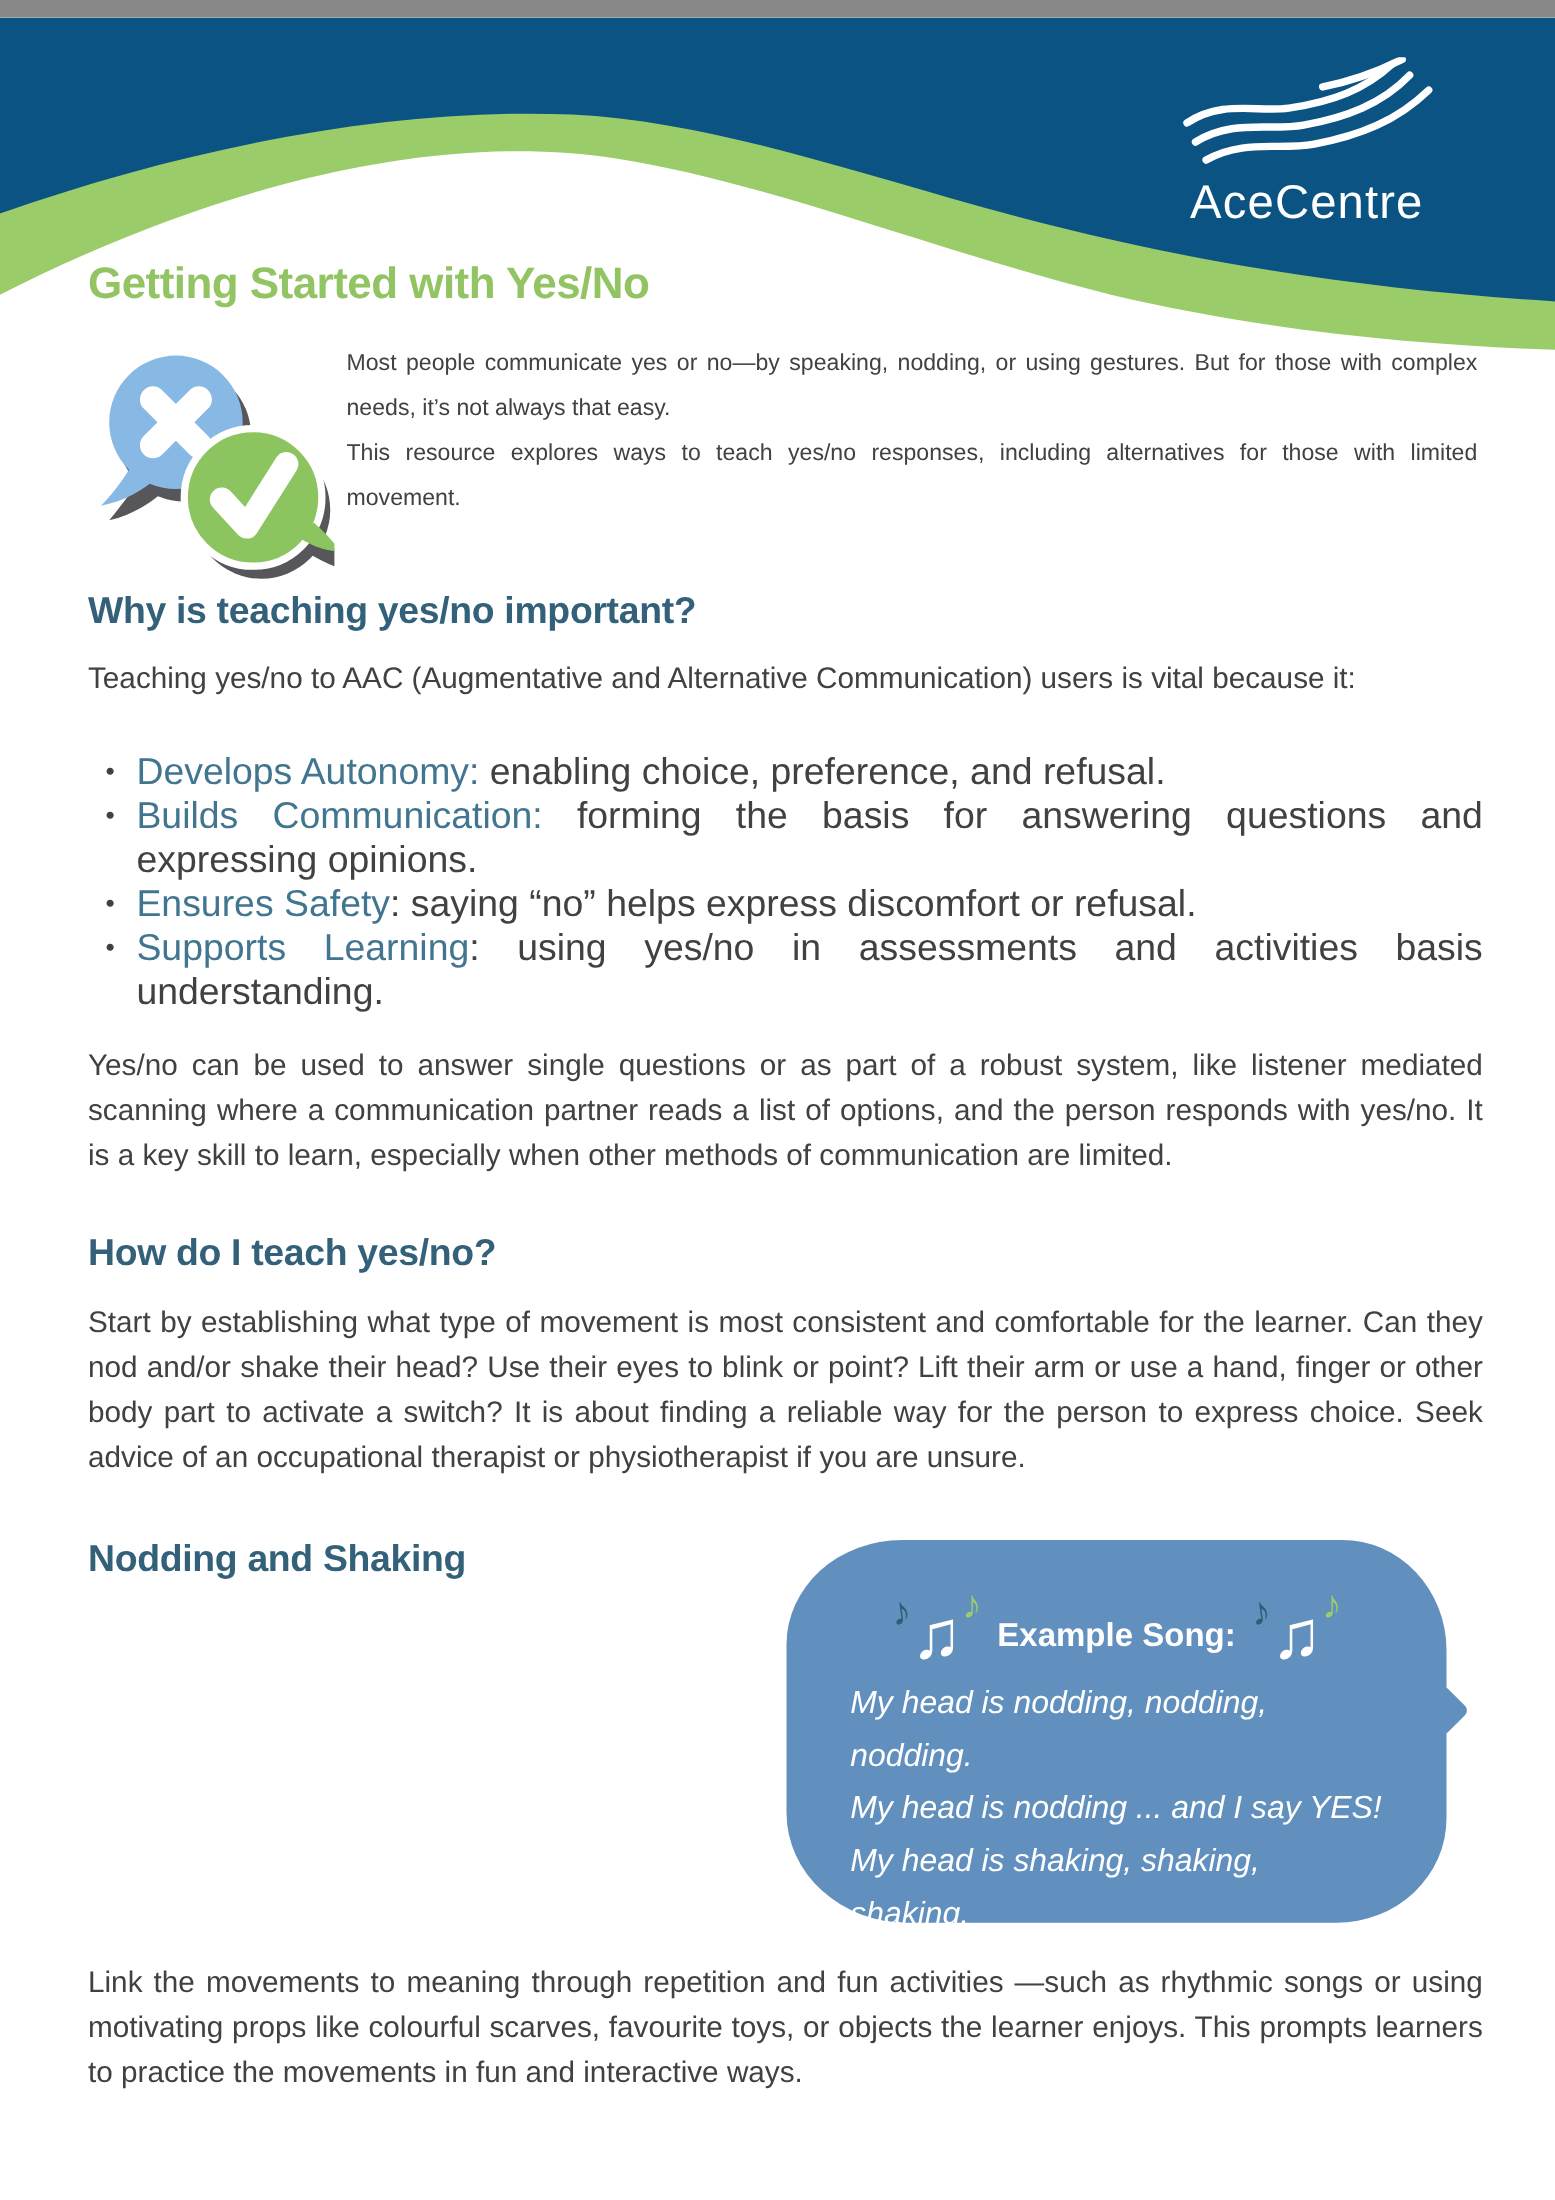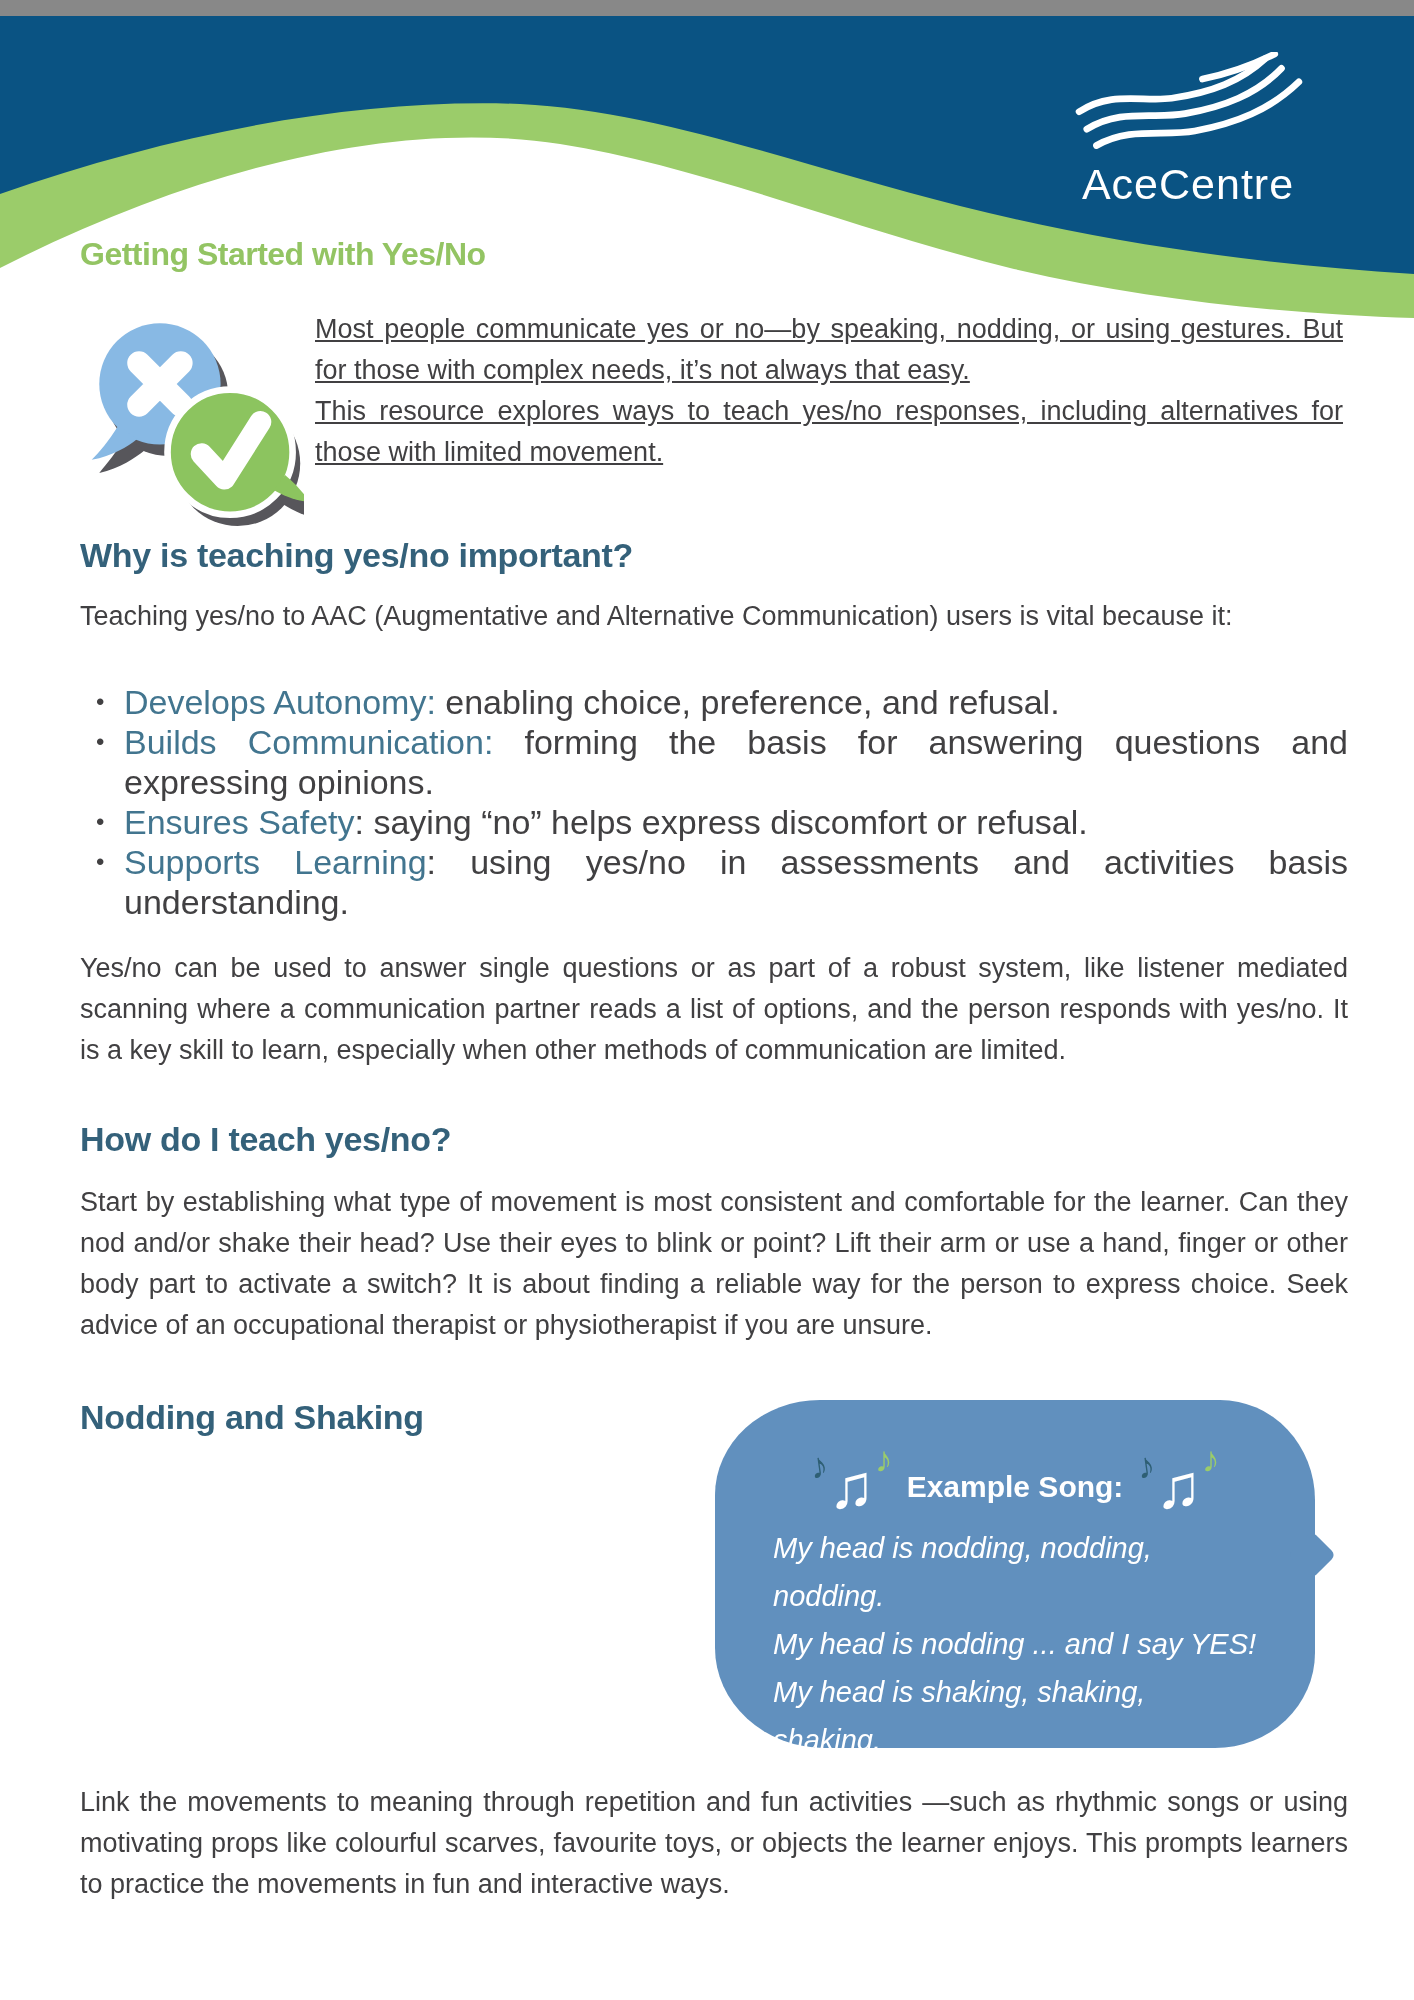--- a/index.html
+++ b/index.html
@@ -12,26 +12,26 @@
   .page{
     position:relative; width:1414px; height:2000px; background:#ffffff;
     margin:16px auto; overflow:hidden;
     font-family:"Liberation Sans", sans-serif; color:var(--body-text,#414042);
   }
   .hdr-svg{position:absolute;top:0;left:0;display:block;}
   .logo{position:absolute; top:36px; left:1056px; width:264px; text-align:center;}
   .logo svg{display:block; margin:0 auto;}
   .logo-text{display:block; color:#fff; font-size:43px; font-weight:400; letter-spacing:1px; margin-top:2px;}
   .doc-title{
-    position:absolute; left:80px; top:220px; font-size:32px; font-weight:bold;
+    position:absolute; left:80px; top:220px; font-size:40px; font-weight:bold;
     letter-spacing:-0.5px; color:var(--title-green,#93c463);
   }
   .yn-icon{position:absolute; left:86px; top:294px;}
   .intro{position:absolute; left:315px; top:293px; width:1028px;
-    font-size:27px; line-height:41px; text-align:justify;text-decoration:underline;}
+    font-size:21px; line-height:41px; text-align:justify;}
   .h2{
     position:absolute; left:80px; font-size:34px; font-weight:bold;
     letter-spacing:-0.3px; color:var(--heading-teal,#34617a);
   }
   .body-block{position:absolute; left:80px; width:1268px;
     font-size:27px; line-height:41px; text-align:justify;}
   .bullets{position:absolute; left:84px; width:1264px; list-style:none;
     font-size:34px; line-height:40px; text-align:justify;}
   .bullets li{position:relative; padding-left:40px;}
   .bullets li::before{content:"•"; position:absolute; left:12px; top:0; color:var(--body-text,#414042); font-size:24px;}

